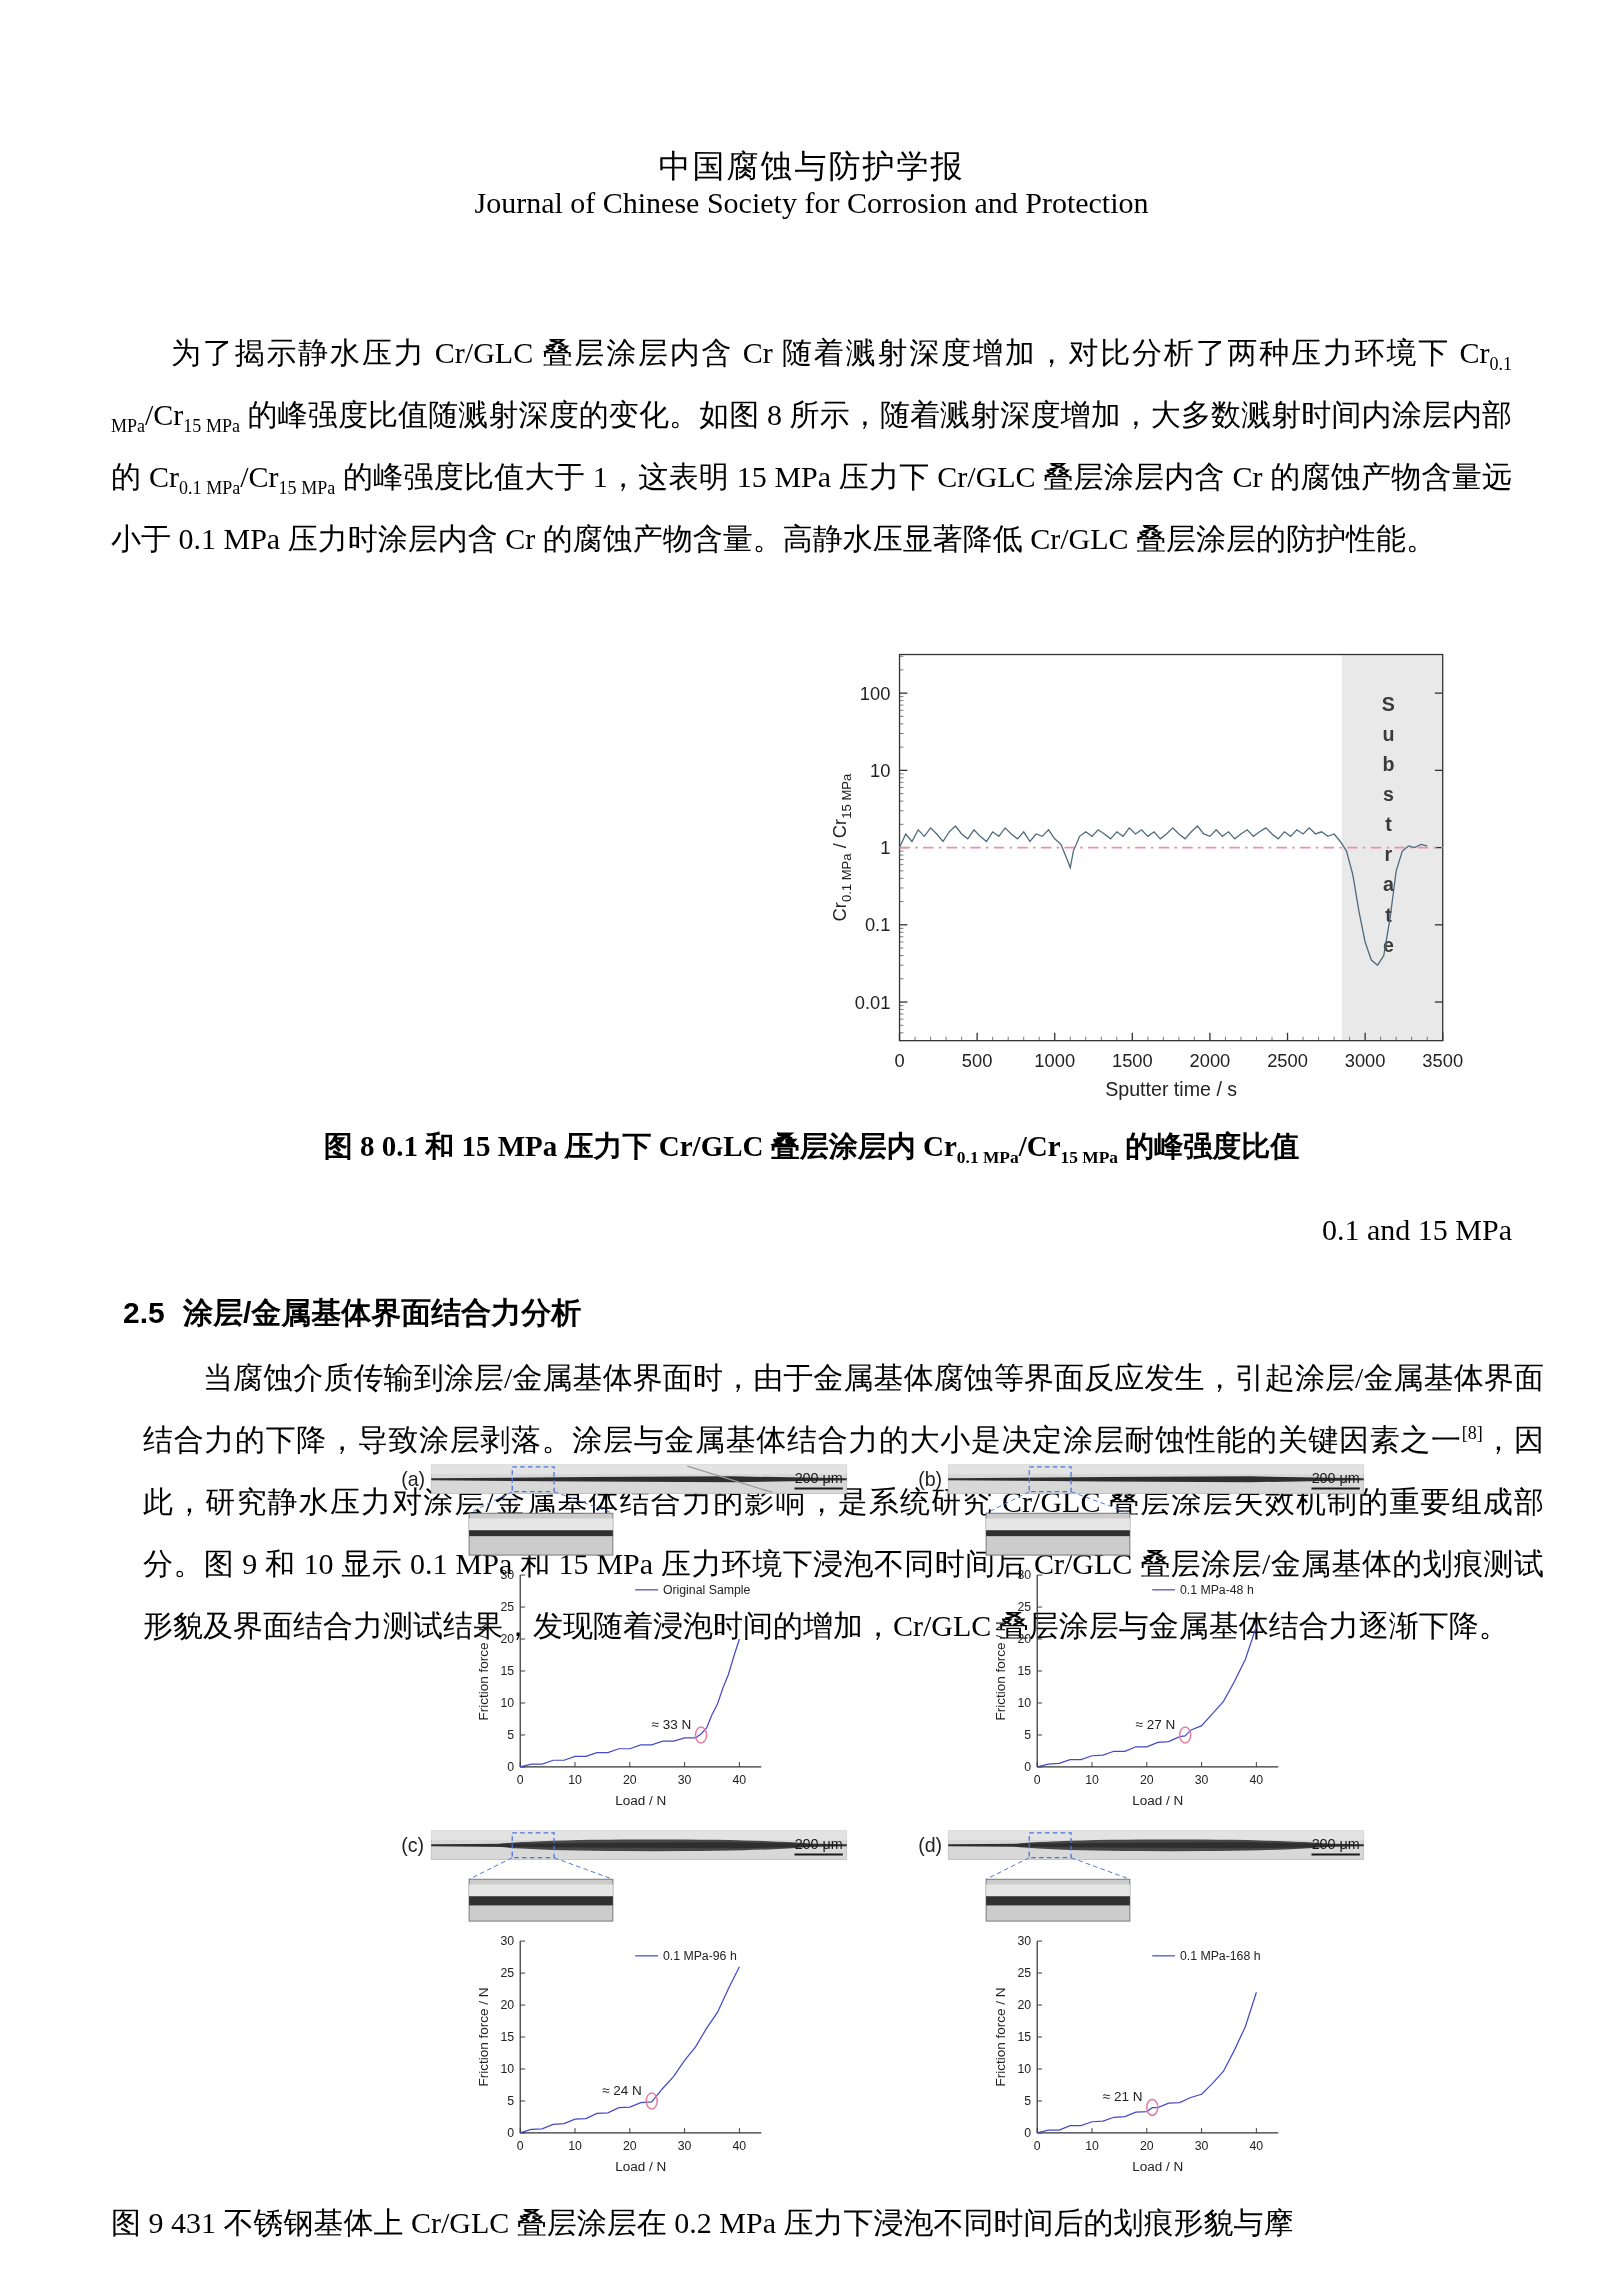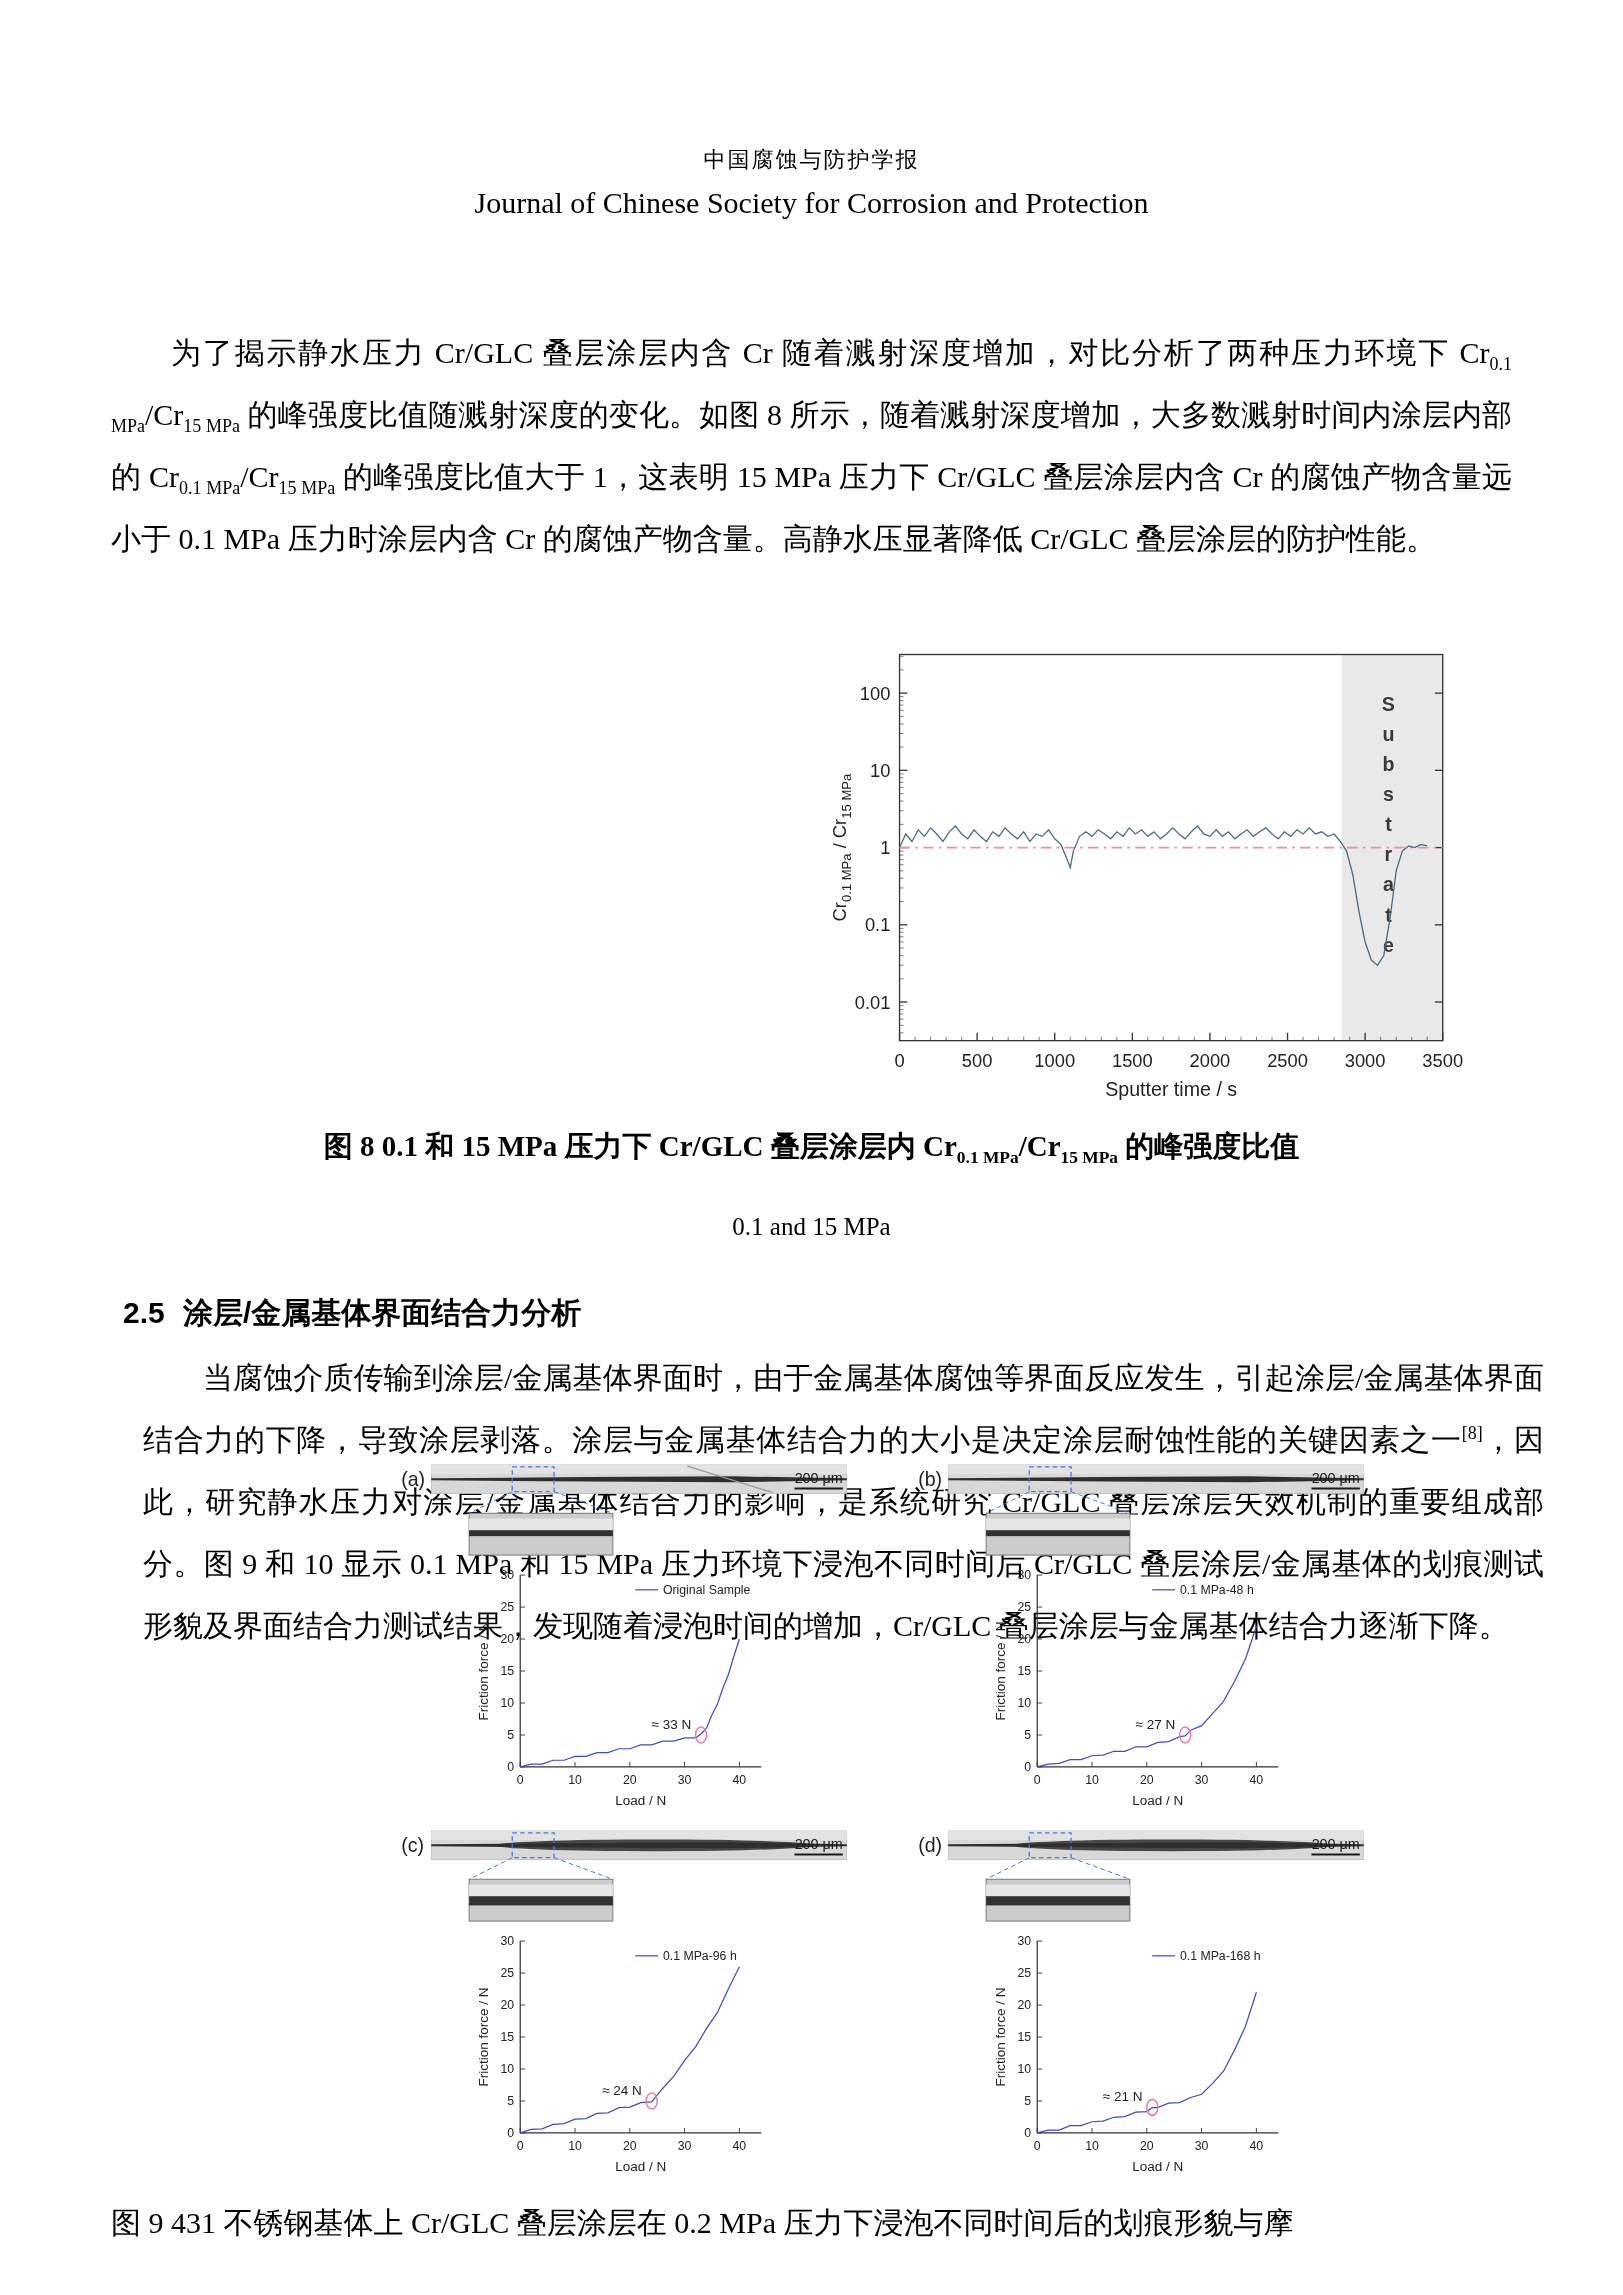--- a/index.html
+++ b/index.html
@@ -1,30 +1,30 @@
 <!DOCTYPE html>
 <html style="font-size:10.5px"><head>
 <meta charset="utf-8">
 <style>
   html,body{margin:0;padding:0;background:#888;}
   .page{position:relative;width:1623px;height:2295px;background:#ffffff;margin:0 auto;
         font-family:"Liberation Serif","DejaVu Serif",serif;color:#000;overflow:hidden;}
-  .h-cn{position:absolute;top:145px;left:0;width:100%;text-align:center;font-size:22px;letter-spacing:2px;}
+  .h-cn{position:absolute;top:145px;left:0;width:100%;text-align:center;font-size:32px;letter-spacing:2px;}
   .h-en{position:absolute;top:186px;left:0;width:100%;text-align:center;font-size:30px;}
   .bodytext{position:absolute;left:111px;width:1401px;font-size:30px;line-height:62px;
             text-align:justify;text-indent:2em;margin:0;}
   .para1{top:322px;}
   .para2{top:1347px;margin-left:32px;}
   sub{font-size:60%;line-height:0;}
   sup{font-size:60%;line-height:0;}
   .fig8{position:absolute;left:821px;top:640px;margin:0;}
   .caption{position:absolute;left:111px;width:1401px;text-align:center;margin:0;}
   .cap-cn{top:1127px;font-size:29px;font-weight:bold;}
   .cap-en1{top:1173px;font-size:27.5px;}
-  .cap-en2{top:1213px;font-size:25px;}
+  .cap-en2{top:1213px;font-size:30px;text-align:right;}
   .heading{position:absolute;left:111px;top:1281px;margin:12px;font-size:30px;font-weight:bold;
            font-family:"Liberation Sans","DejaVu Sans",sans-serif;}
   .heading .ht{margin-left:18.3px;}
   .fig9{position:absolute;left:393px;top:1461px;display:grid;grid-template-columns:458px 458px;
         column-gap:59px;row-gap:17px;}
   .panel{width:458px;}
   .strip{display:block;}
   .plot{display:block;margin-left:79px;margin-top:5.2px;}
   .cap9{position:absolute;left:111px;top:2203px;width:1401px;font-size:30px;margin:0;text-align:justify;}
   svg{font-family:"Liberation Sans","DejaVu Sans",sans-serif;}

